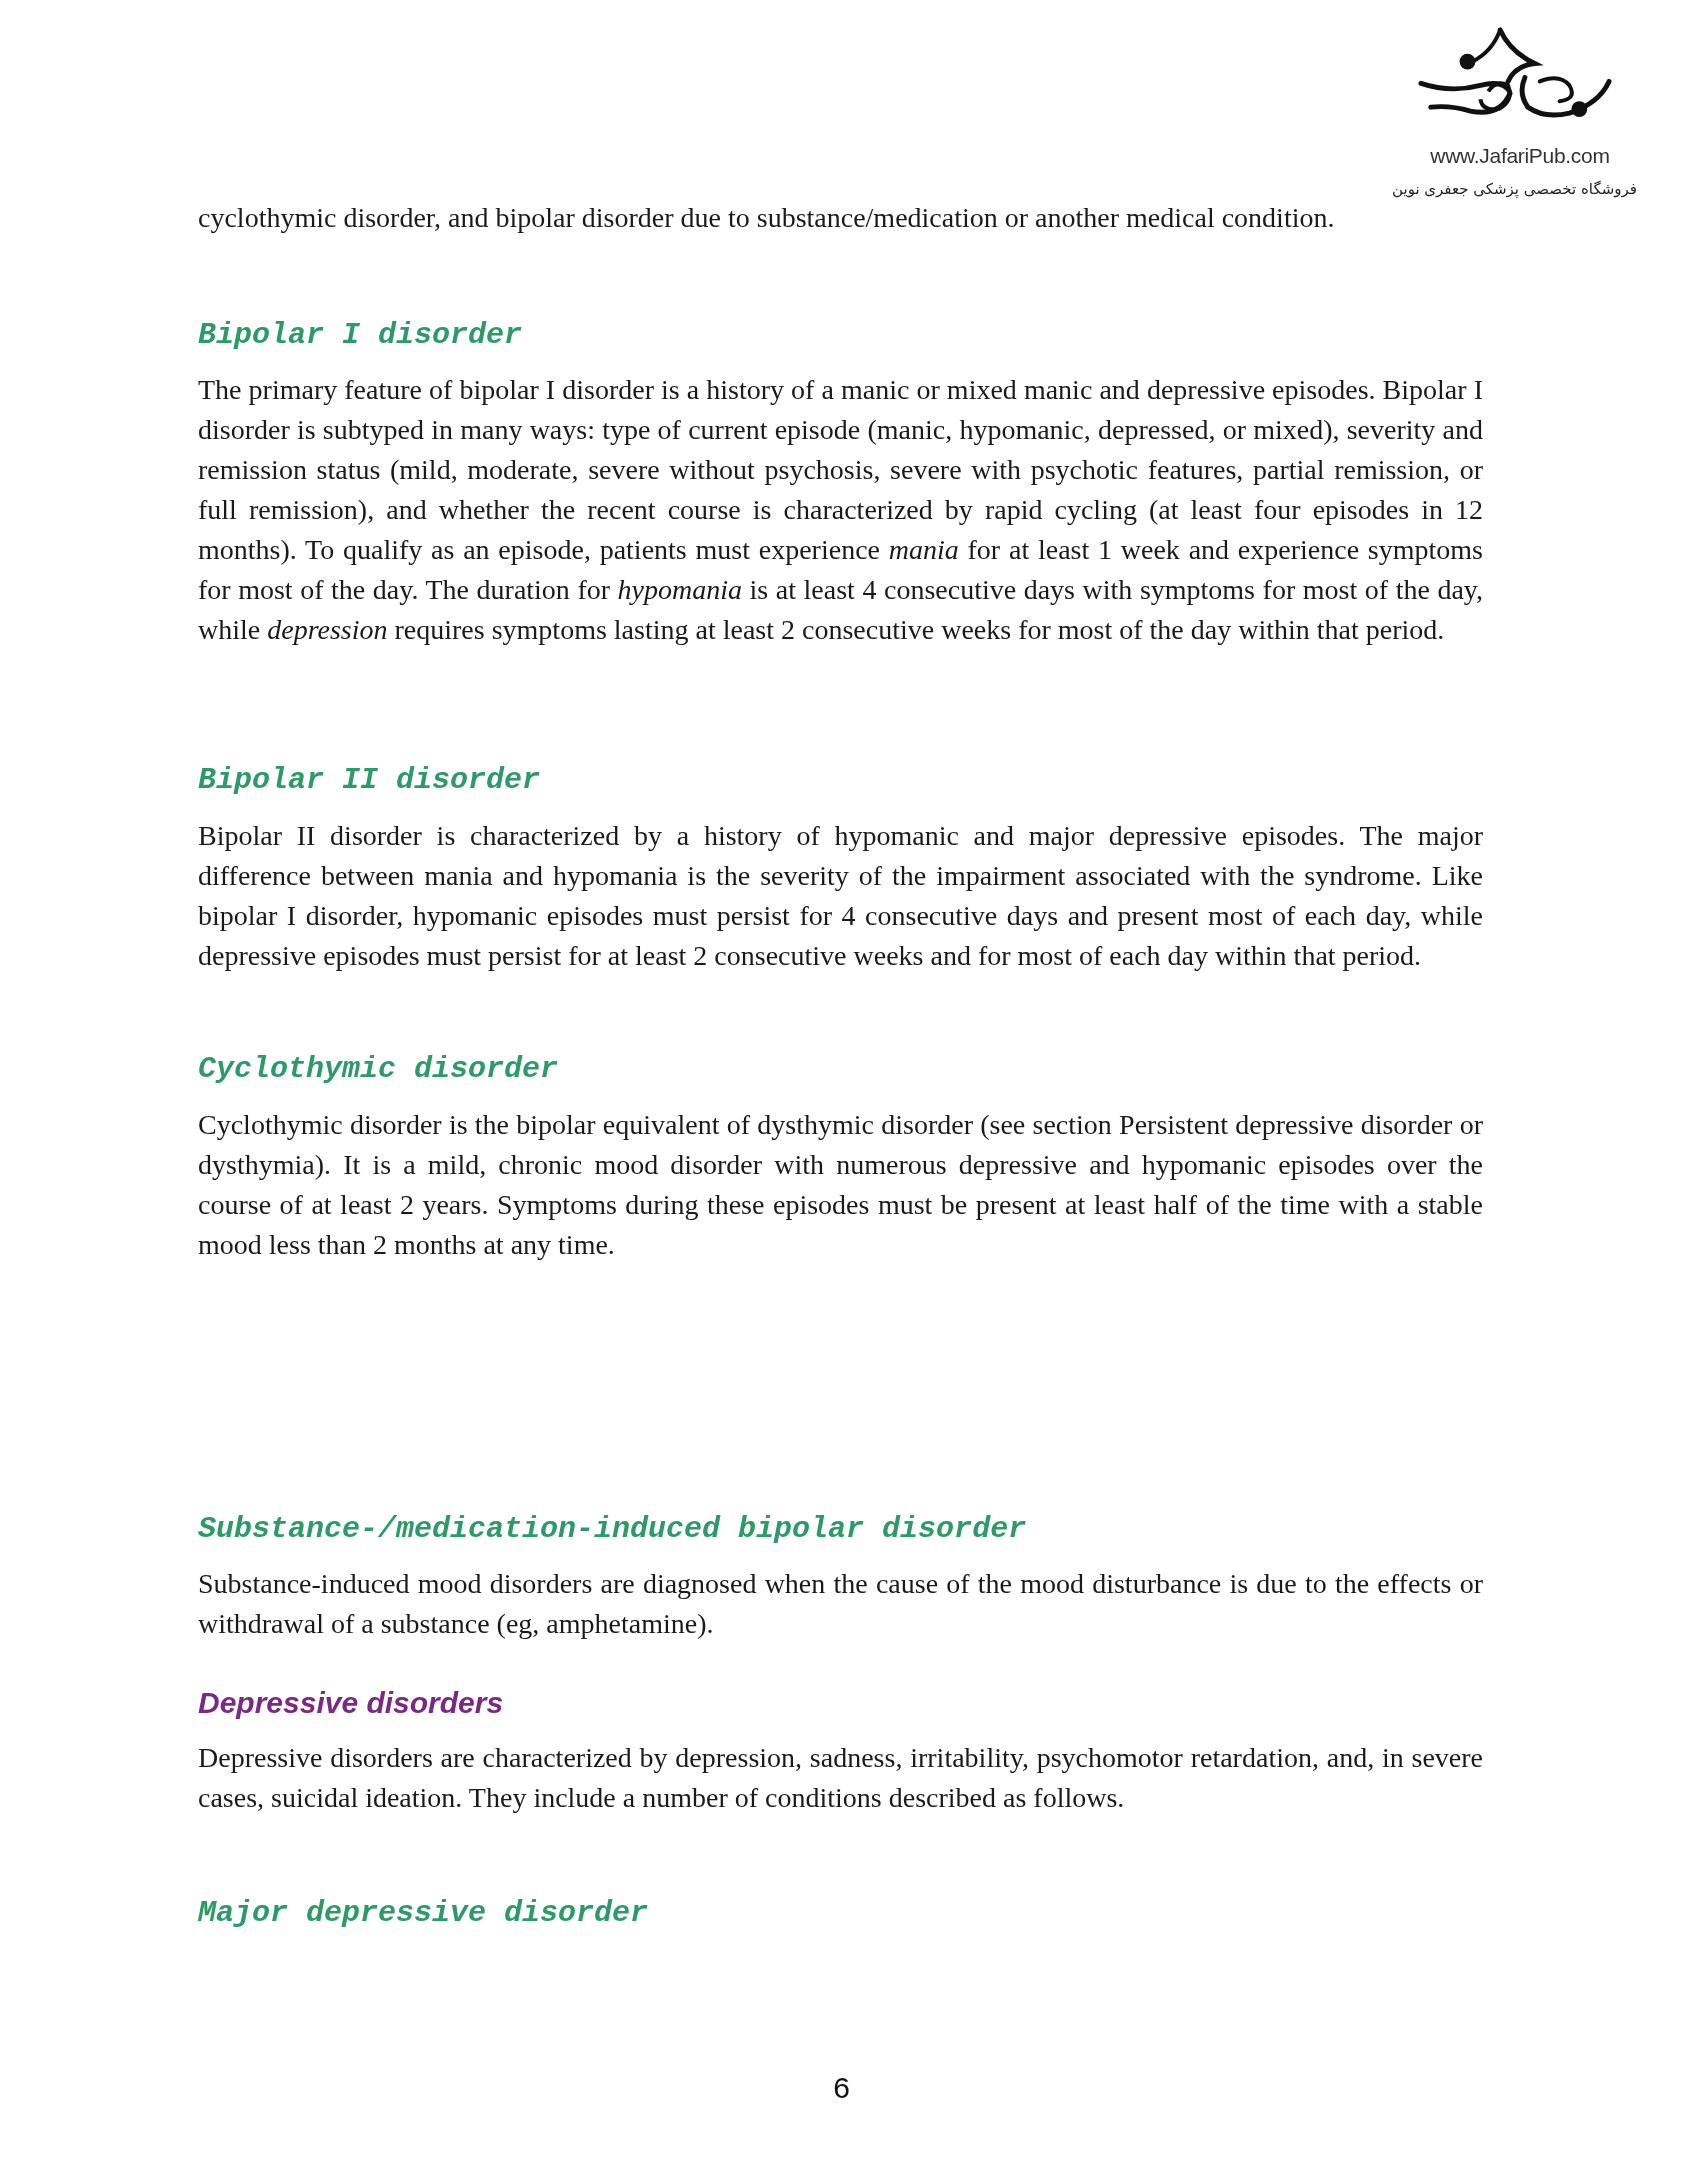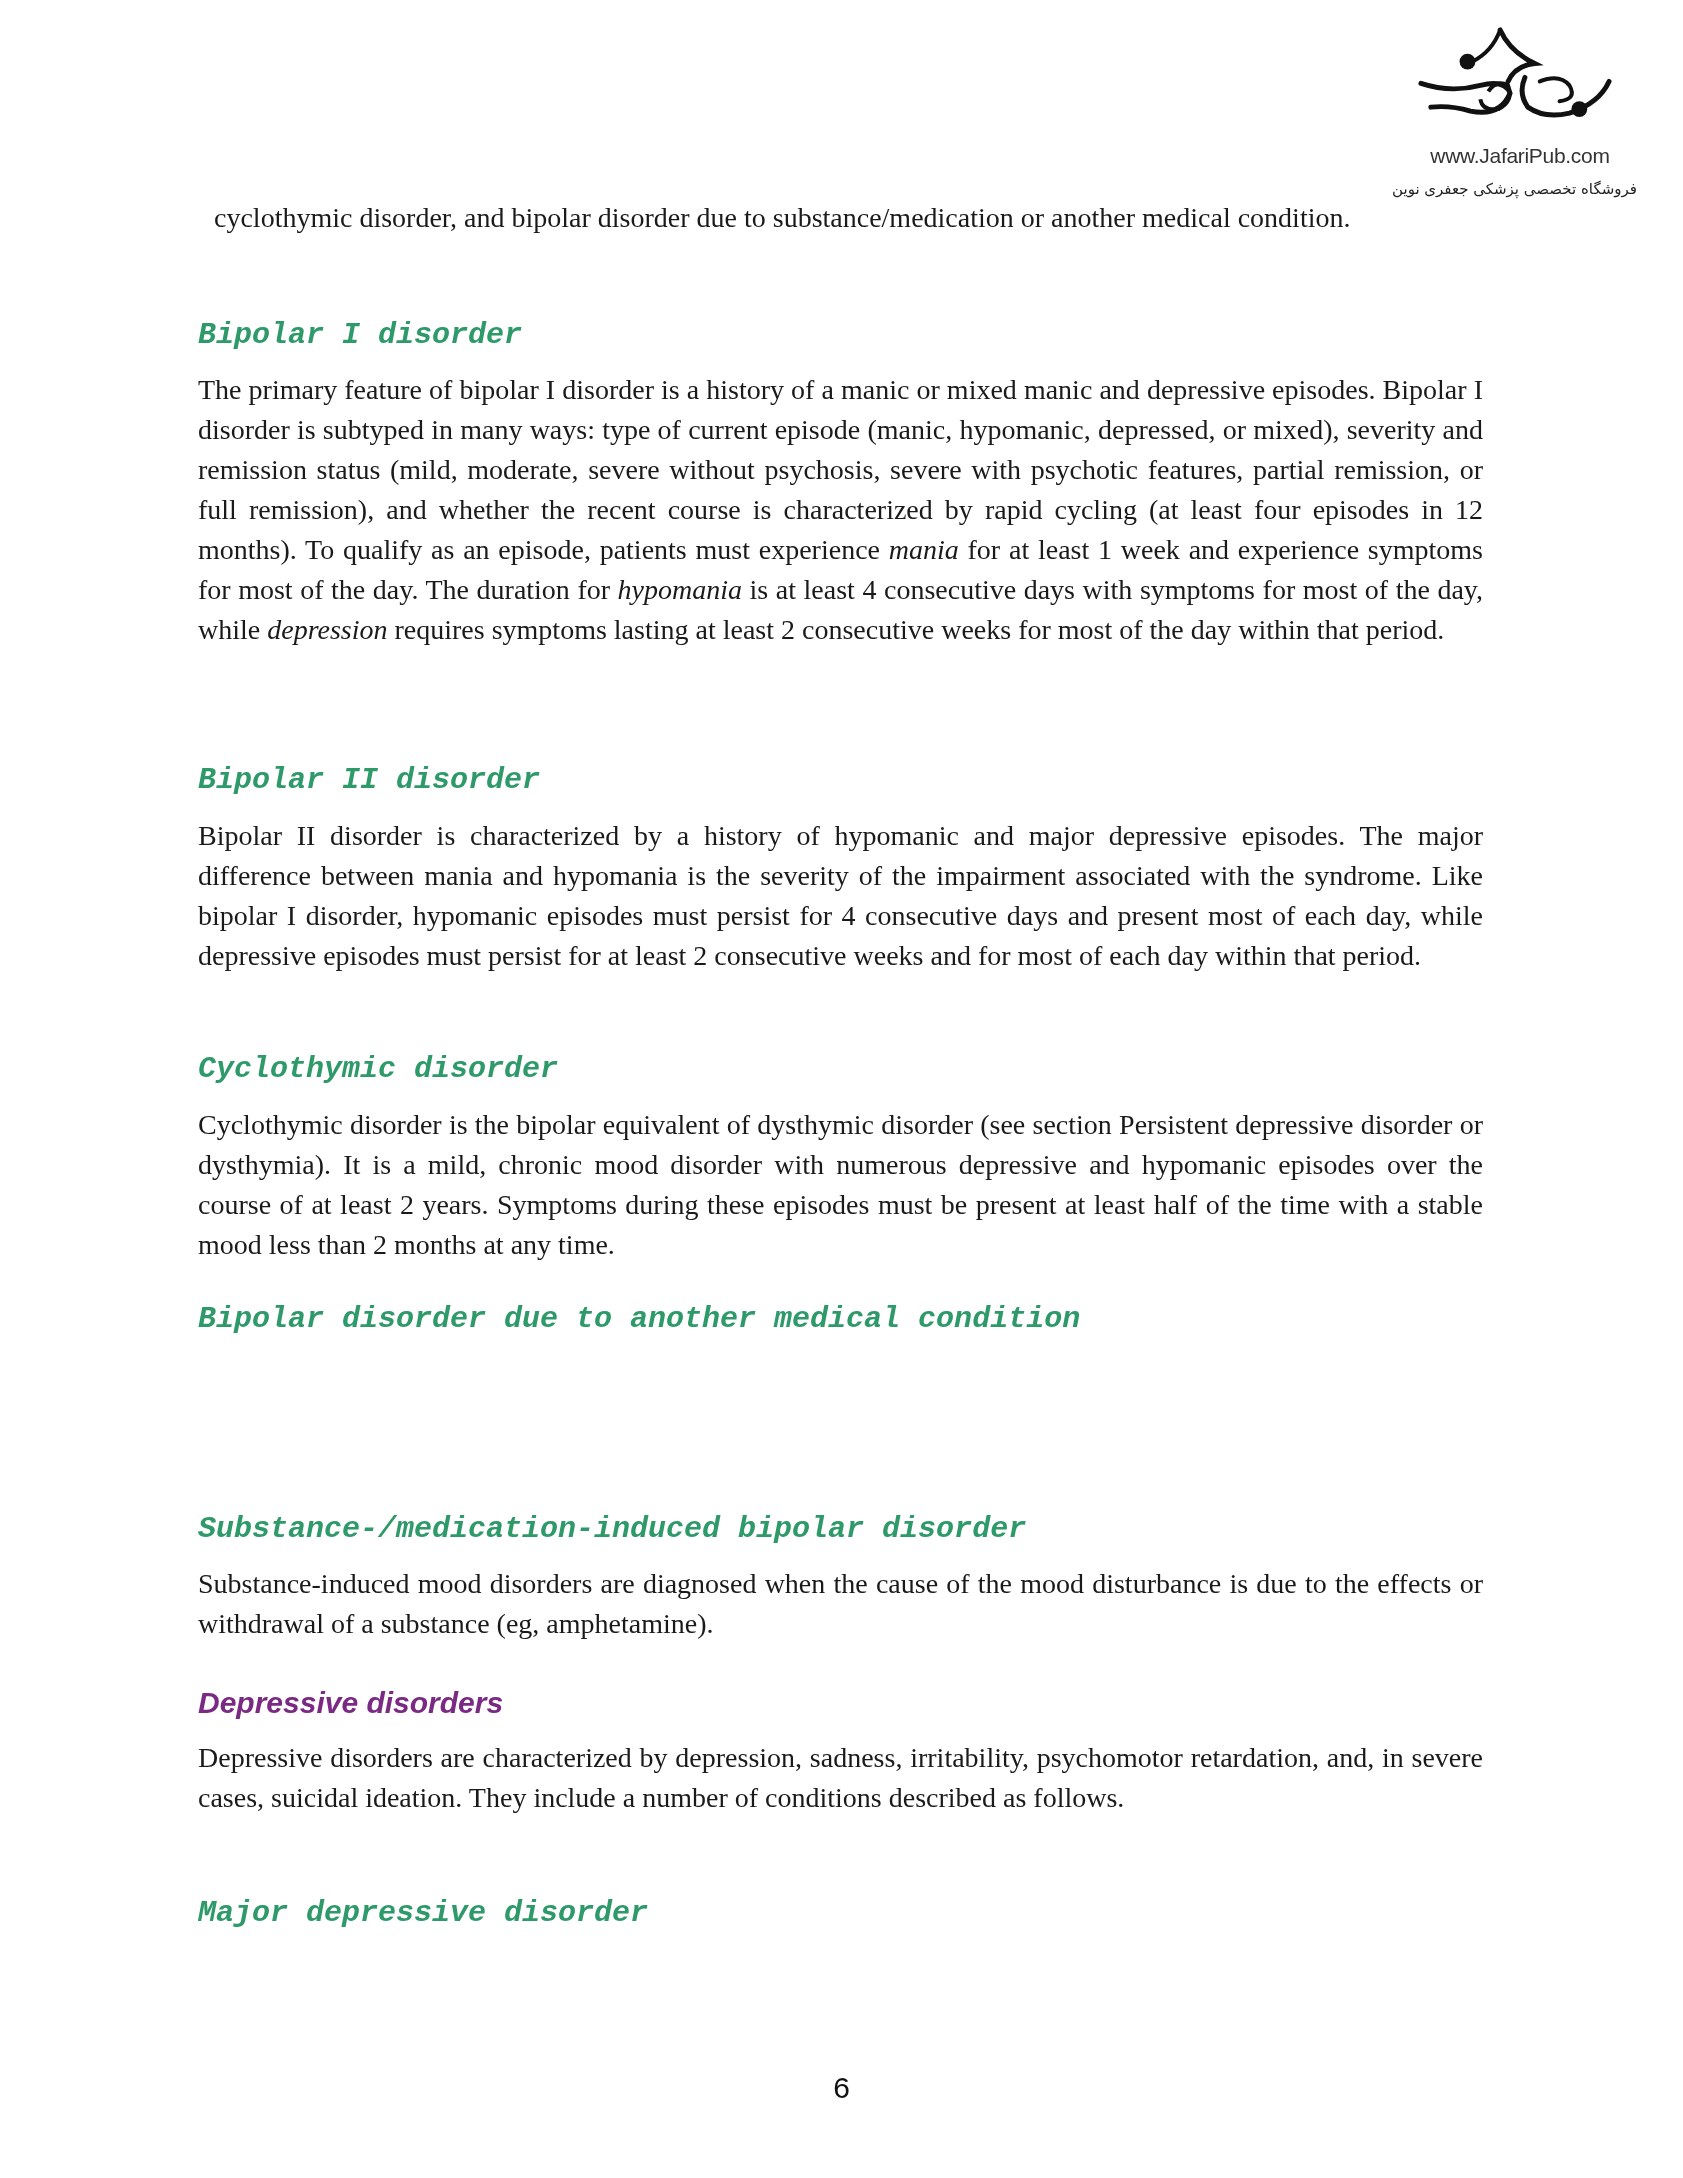--- a/index.html
+++ b/index.html
@@ -37,21 +37,21 @@
       <path d="M10 62 Q40 72 70 64 Q95 58 100 72 Q90 96 60 90 Q40 84 20 86" fill="none" stroke="#111" stroke-width="5" stroke-linecap="round"></path>
       <path d="M78 70 Q86 58 98 64 Q104 80 88 88 Q72 90 70 78" fill="none" stroke="#111" stroke-width="4"></path>
       <path d="M115 56 Q108 72 118 86 Q135 98 160 92 Q190 82 200 60" fill="none" stroke="#111" stroke-width="5" stroke-linecap="round"></path>
       <path d="M130 60 Q150 52 160 64 Q168 78 150 80" fill="none" stroke="#111" stroke-width="4" stroke-linecap="round"></path>
       <circle cx="170" cy="88" r="8" fill="#111"></circle>
     </svg>
     <div class="logo-url">www.JafariPub.com</div>
     <div class="logo-fa">فروشگاه تخصصی پزشکی جعفری نوین</div>
   </div>
 
-  <div class="blk" style="top:198px;margin-left:16px;">
+  <div class="blk" style="top:198px;">
     <p class="body-text">cyclothymic disorder, and bipolar disorder due to substance/medication or another medical condition.</p>
   </div>
 
   <div class="blk" style="top:315px;">
     <h3 class="subhead">Bipolar I disorder</h3>
   </div>
   <div class="blk" style="top:370px;">
     <p class="body-text"><span>The primary feature of bipolar I disorder is a history of a manic or mixed manic and depressive episodes. Bipolar I disorder is subtyped in many ways: type of current episode (manic, hypomanic, depressed, or mixed), severity and remission status (mild, moderate, severe without psychosis, severe with psychotic features, partial remission, or full remission), and whether the recent course is characterized by rapid cycling (at least four episodes in 12 months). To qualify as an episode, patients must experience </span><i>mania</i><span> for at least 1 week and experience symptoms for most of the day. The duration for </span><i>hypomania</i><span> is at least 4 consecutive days with symptoms for most of the day, while </span><i>depression</i><span> requires symptoms lasting at least 2 consecutive weeks for most of the day within that period.</span></p>
   </div>
 
@@ -62,23 +62,20 @@
     <p class="body-text">Bipolar II disorder is characterized by a history of hypomanic and major depressive episodes. The major difference between mania and hypomania is the severity of the impairment associated with the syndrome. Like bipolar I disorder, hypomanic episodes must persist for 4 consecutive days and present most of each day, while depressive episodes must persist for at least 2 consecutive weeks and for most of each day within that period.</p>
   </div>
 
   <div class="blk" style="top:1049px;">
     <h3 class="subhead">Cyclothymic disorder</h3>
   </div>
   <div class="blk" style="top:1105px;">
     <p class="body-text">Cyclothymic disorder is the bipolar equivalent of dysthymic disorder (see section Persistent depressive disorder or dysthymia). It is a mild, chronic mood disorder with numerous depressive and hypomanic episodes over the course of at least 2 years. Symptoms during these episodes must be present at least half of the time with a stable mood less than 2 months at any time.</p>
   </div>
 
-  <div class="blk" style="top:1299px;">
-    <h3 class="subhead">Bipolar disorder due to another medical condition</h3>
-  </div>
 
   <div class="blk" style="top:1509px;">
     <h3 class="subhead">Substance-/medication-induced bipolar disorder</h3>
   </div>
   <div class="blk" style="top:1564px;">
     <p class="body-text">Substance-induced mood disorders are diagnosed when the cause of the mood disturbance is due to the effects or withdrawal of a substance (eg, amphetamine).</p>
   </div>
 
   <div class="blk" style="top:1683px;">
     <h2 class="section-head">Depressive disorders</h2>

